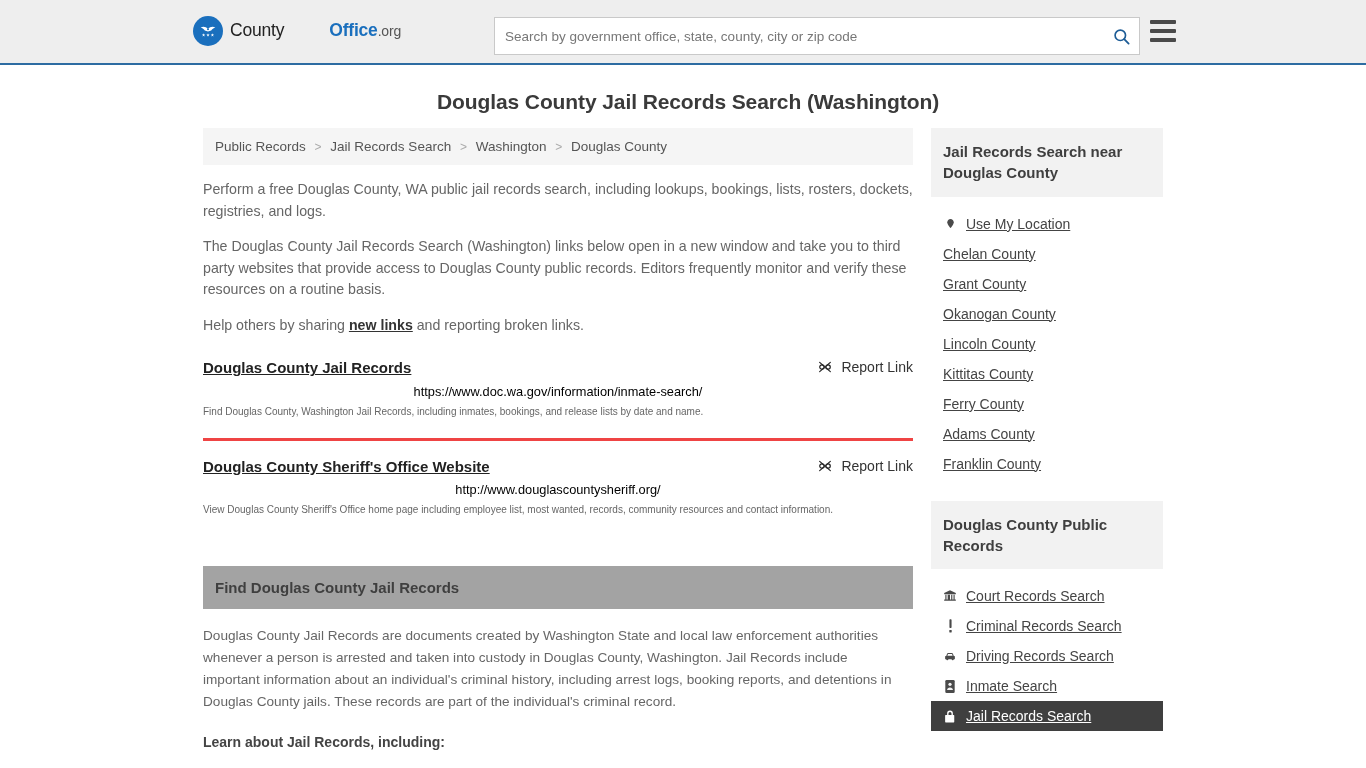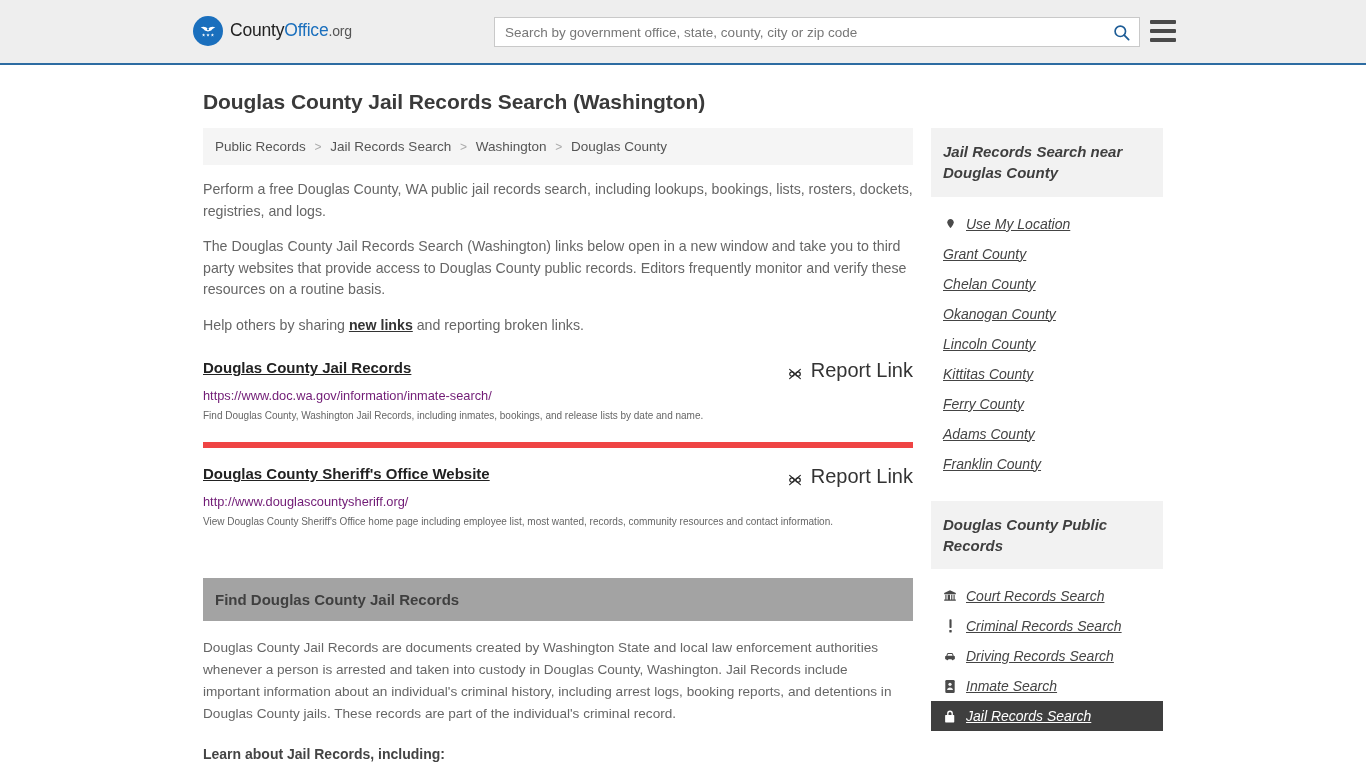--- a/index.html
+++ b/index.html
@@ -40,29 +40,29 @@
     justify-content: center;
     flex: none;
   }
   .logo-text {
     font-size: 17.5px;
     letter-spacing: -0.2px;
     white-space: nowrap;
     line-height: 1;
   }
   .logo-text .t-county { color: #222222; }
-  .logo-text .t-office { color: #1a6fbd; font-weight: normal; }
+  .logo-text .t-office { color: #1a6fbd; font-weight: bold; margin-left: 45px; }
   .logo-text .t-org { color: #555555; font-size: 14px; }
 
   .search-wrap {
     position: absolute;
     left: 494px;
     top: 17px;
     width: 646px;
-    height: 30px;
+    height: 38px;
     background: #ffffff;
     border: 1px solid #c9c9c9;
     display: flex;
     align-items: center;
   }
   .search-input {
     flex: 1;
     border: none;
     outline: none;
     height: 28px;
@@ -107,20 +107,21 @@
     padding-left: 0;
     position: relative;
   }
   h1.page-title {
     font-size: 21px;
     color: #3a3a3a;
     font-weight: bold;
     margin: 25px 0 14px 0;
     padding-left: 10px;
     letter-spacing: -0.1px;
+    text-align: center;
   }
 
   .cols {
     display: flex;
     align-items: flex-start;
     gap: 18px;
     padding-left: 10px;
   }
   .col-main { width: 710px; flex: none; }
   .col-side { width: 232px; flex: none; }
@@ -154,52 +155,53 @@
   .intro a.inline-link {
     color: #333333;
     font-weight: bold;
     text-decoration: underline;
   }
 
   
   .results { margin-top: 22px; }
   .result {
     padding: 0 0 18px 0;
-    border-bottom: 6px solid #ef4444;
+    border-bottom: 3px solid #ef4444;
     margin-bottom: 16px;
   }
   .result:last-child { border-bottom: none; }
   .result-head {
     display: flex;
     align-items: flex-start;
     justify-content: space-between;
   }
   .result-title {
     font-size: 15px;
     font-weight: bold;
     color: #222222;
     text-decoration: underline;
     cursor: pointer;
     line-height: 1.3;
   }
   .report-link {
     display: flex;
-    align-items: flex-end;
+    align-items: center;
     gap: 8px;
-    font-size: 20px;
+    font-size: 14px;
     color: #333333;
     cursor: pointer;
     white-space: nowrap;
     padding-top: 1px;
   }
   .result-url {
     font-size: 12.8px;
-    color: #701a75;
+    color: #000000;
     margin-top: 6px;
     line-height: 1.3;
+    text-align: center;
   }
   .result-desc {
     font-size: 10px;
     color: #666666;
     line-height: 1.62;
     margin-top: 3px;
   }
 
   
   .section-head {
@@ -217,21 +219,21 @@
     margin: 16px 12px 0 0;
   }
   .section-body .lead-bold {
     font-size: 14px;
     font-weight: bold;
     color: #444444;
     margin-top: 18px;
   }
 
   
-  .side-card { margin-bottom: 22px; font-style: italic; }
+  .side-card { margin-bottom: 22px; }
   .side-head {
     background: #f2f2f2;
     padding: 13px 12px;
     font-size: 15px;
     font-weight: bold;
     color: #3f3f3f;
     line-height: 1.42;
   }
   .side-list { padding: 12px 0 0 0; }
   .side-item {
@@ -375,24 +377,24 @@
             <div class="side-item">
               <span class="side-ico">
                 <svg width="11" height="15" viewBox="0 0 24 24">
                     <path d="M12 2C8.1 2 5 5.1 5 9c0 5.2 7 13 7 13s7-7.8 7-13c0-3.9-3.1-7-7-7z" fill="#4a4a4a"></path>
                   </svg>
               </span>
               <a href="#">Use My Location</a>
             </div>
 
             <div class="side-item no-ico">
+              <a href="#">Chelan County</a>
+            </div>
+            <div class="side-item no-ico">
               <a href="#">Grant County</a>
-            </div>
-            <div class="side-item no-ico">
-              <a href="#">Chelan County</a>
             </div>
             <div class="side-item no-ico">
               <a href="#">Okanogan County</a>
             </div>
             <div class="side-item no-ico">
               <a href="#">Lincoln County</a>
             </div>
             <div class="side-item no-ico">
               <a href="#">Kittitas County</a>
             </div>

